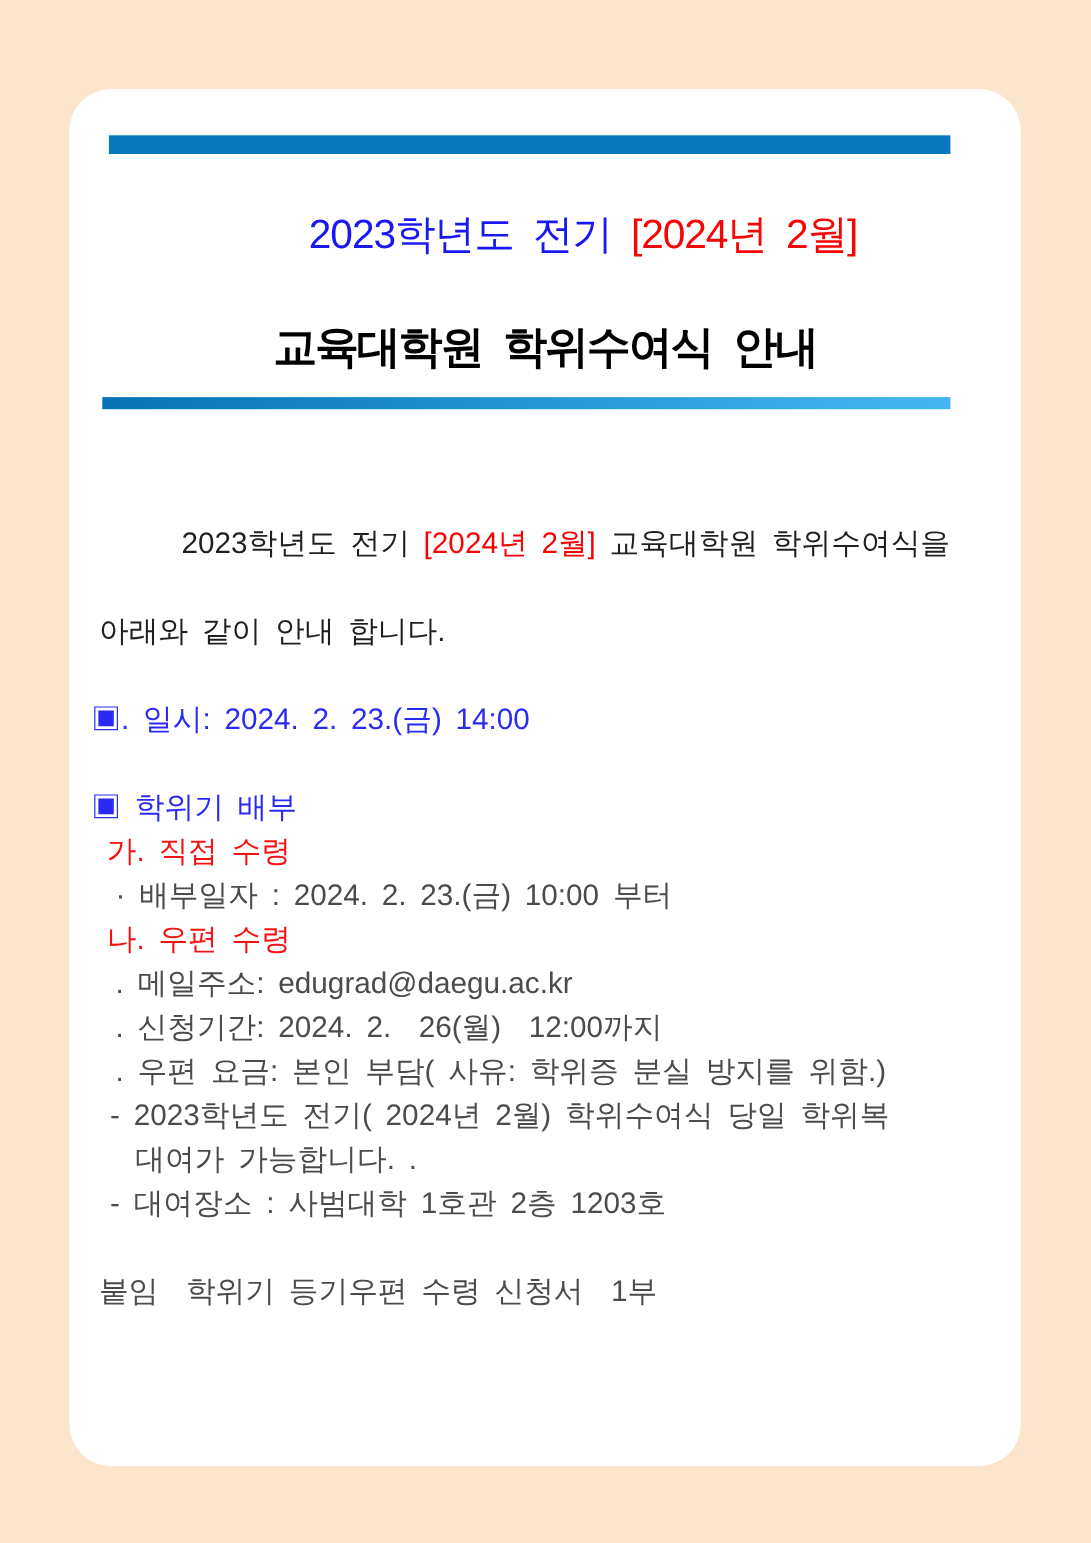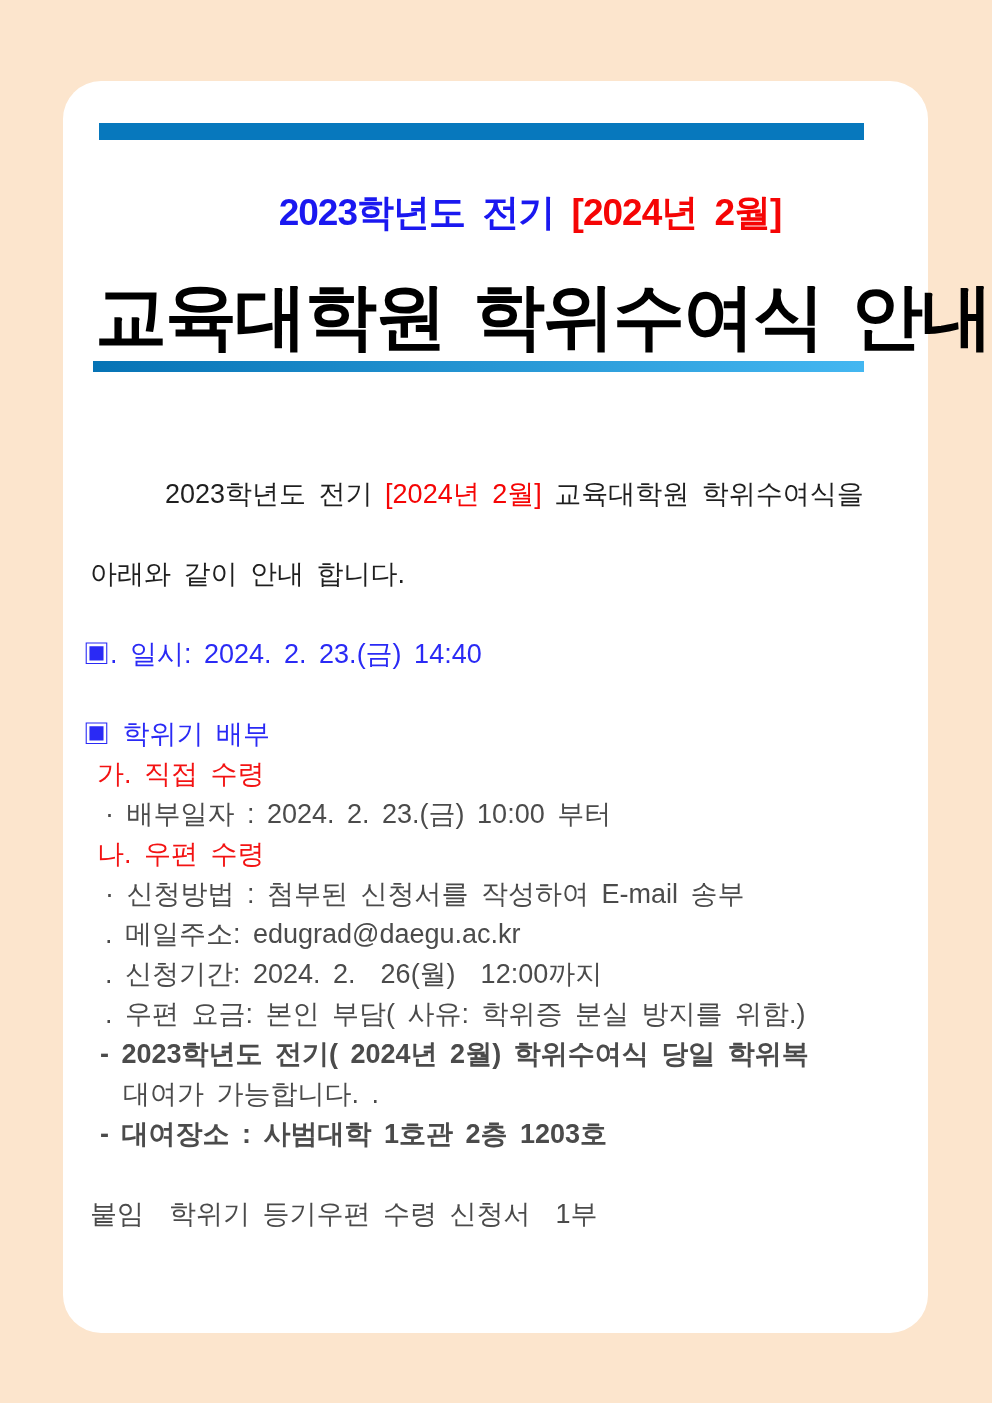--- a/index.html
+++ b/index.html
@@ -23,60 +23,59 @@
   .top-bar {
     margin: 42px 0 0 36px;
     width: 765px;
     height: 17px;
     background: var(--bar-blue, #0778bd);
   }
   .title1 {
     margin-top: 10px;
     text-align: center;
     font-size: 37px;
-    font-weight: bold;
+    font-weight: normal;
     line-height: 42px;
     word-spacing: 8px;
     letter-spacing: -1px;
     white-space: pre;
   }
   .title1 .t-blue { color: var(--title-blue, #1a18f0); }
   .title1 .t-red  { color: var(--title-red, #f50505); }
   .title2 {
     margin-top: 10px;
     text-align: center;
-    font-size: 72px;
+    font-size: 40px;
     font-weight: bold;
     color: #000000;
     line-height: 60px;
     word-spacing: 10px;
     letter-spacing: -2px;
     white-space: pre;
-    padding-left: 32px;
   }
   .grad-bar {
     margin: 15px 0 0 30px;
     width: 771px;
     height: 11px;
     background: linear-gradient(90deg, var(--grad-from, #0673b5), var(--grad-to, #44b7f1));
   }
   .content {
     margin: 62px 0 0 20px;
     font-size: 27px;
     line-height: 40px;
     color: var(--body-gray, #4b4b4b);
     word-spacing: 5px;
   }
   .line { white-space: pre; }
   .intro       { color: var(--ink, #1f1f1f); padding-left: 7px; }
   .intro-first { text-indent: 15px; }
   .blue-h      { color: var(--head-blue, #2a2af5); }
   .red-h       { color: var(--head-red, #f31313); padding-left: 14px; }
   .item        { padding-left: 22px; }
-  .dash        { padding-left: 17px; font-weight: bold; }
+  .dash        { padding-left: 17px; }
   .cont        { padding-left: 40px; }
   .place       { padding-left: 40px; color: var(--muted, #5f5f5f); }
   .gap         { margin-top: 40px; }
   .footer-line { margin-top: 40px; padding-left: 7px; }
 </style>
 </head>
 <body style="--page-bg: #fce5cd; --card-bg: #ffffff; --bar-blue: #0778bd; --grad-from: #0673b5; --grad-to: #44b7f1; --title-blue: #1a18f0; --title-red: #f50505; --head-blue: #2a2af5; --head-red: #f31313; --ink: #1f1f1f; --body-gray: #4b4b4b; --muted: #5f5f5f;">
 
 <div class="card">
 
@@ -90,27 +89,26 @@
 
   <div class="grad-bar"></div>
 
   <div class="content">
 
     <div class="line intro intro-first">
       <span>2023학년도 전기 </span><span class="t-red" style="color: var(--title-red, #f50505);">[2024년 2월]</span><span> 교육대학원 학위수여식을</span>
     </div>
     <div class="line intro">아래와 같이 안내 합니다.</div>
 
-    <div class="line blue-h gap">▣. 일시: 2024. 2. 23.(금) 14:40</div>
+    <div class="line blue-h gap">▣. 일시: 2024. 2. 23.(금) 14:00</div>
 
     <div class="line blue-h gap">▣ 학위기 배부</div>
     <div class="line red-h">가. 직접 수령</div>
     <div class="line item">· 배부일자 : 2024. 2. 23.(금) 10:00 부터</div>
     <div class="line red-h">나. 우편 수령</div>
-    <div class="line item">· 신청방법 : 첨부된 신청서를 작성하여 E-mail 송부</div>
     <div class="line item">. 메일주소: edugrad@daegu.ac.kr</div>
     <div class="line item">. 신청기간: 2024. 2.  26(월)  12:00까지</div>
     <div class="line item">. 우편 요금: 본인 부담( 사유: 학위증 분실 방지를 위함.)</div>
 
     <div class="line dash">- 2023학년도 전기( 2024년 2월) 학위수여식 당일 학위복</div>
     <div class="line cont">대여가 가능합니다. .</div>
     <div class="line dash">- 대여장소 : 사범대학 1호관 2층 1203호</div>
 
     <div class="line footer-line">붙임  학위기 등기우편 수령 신청서  1부</div>
 

